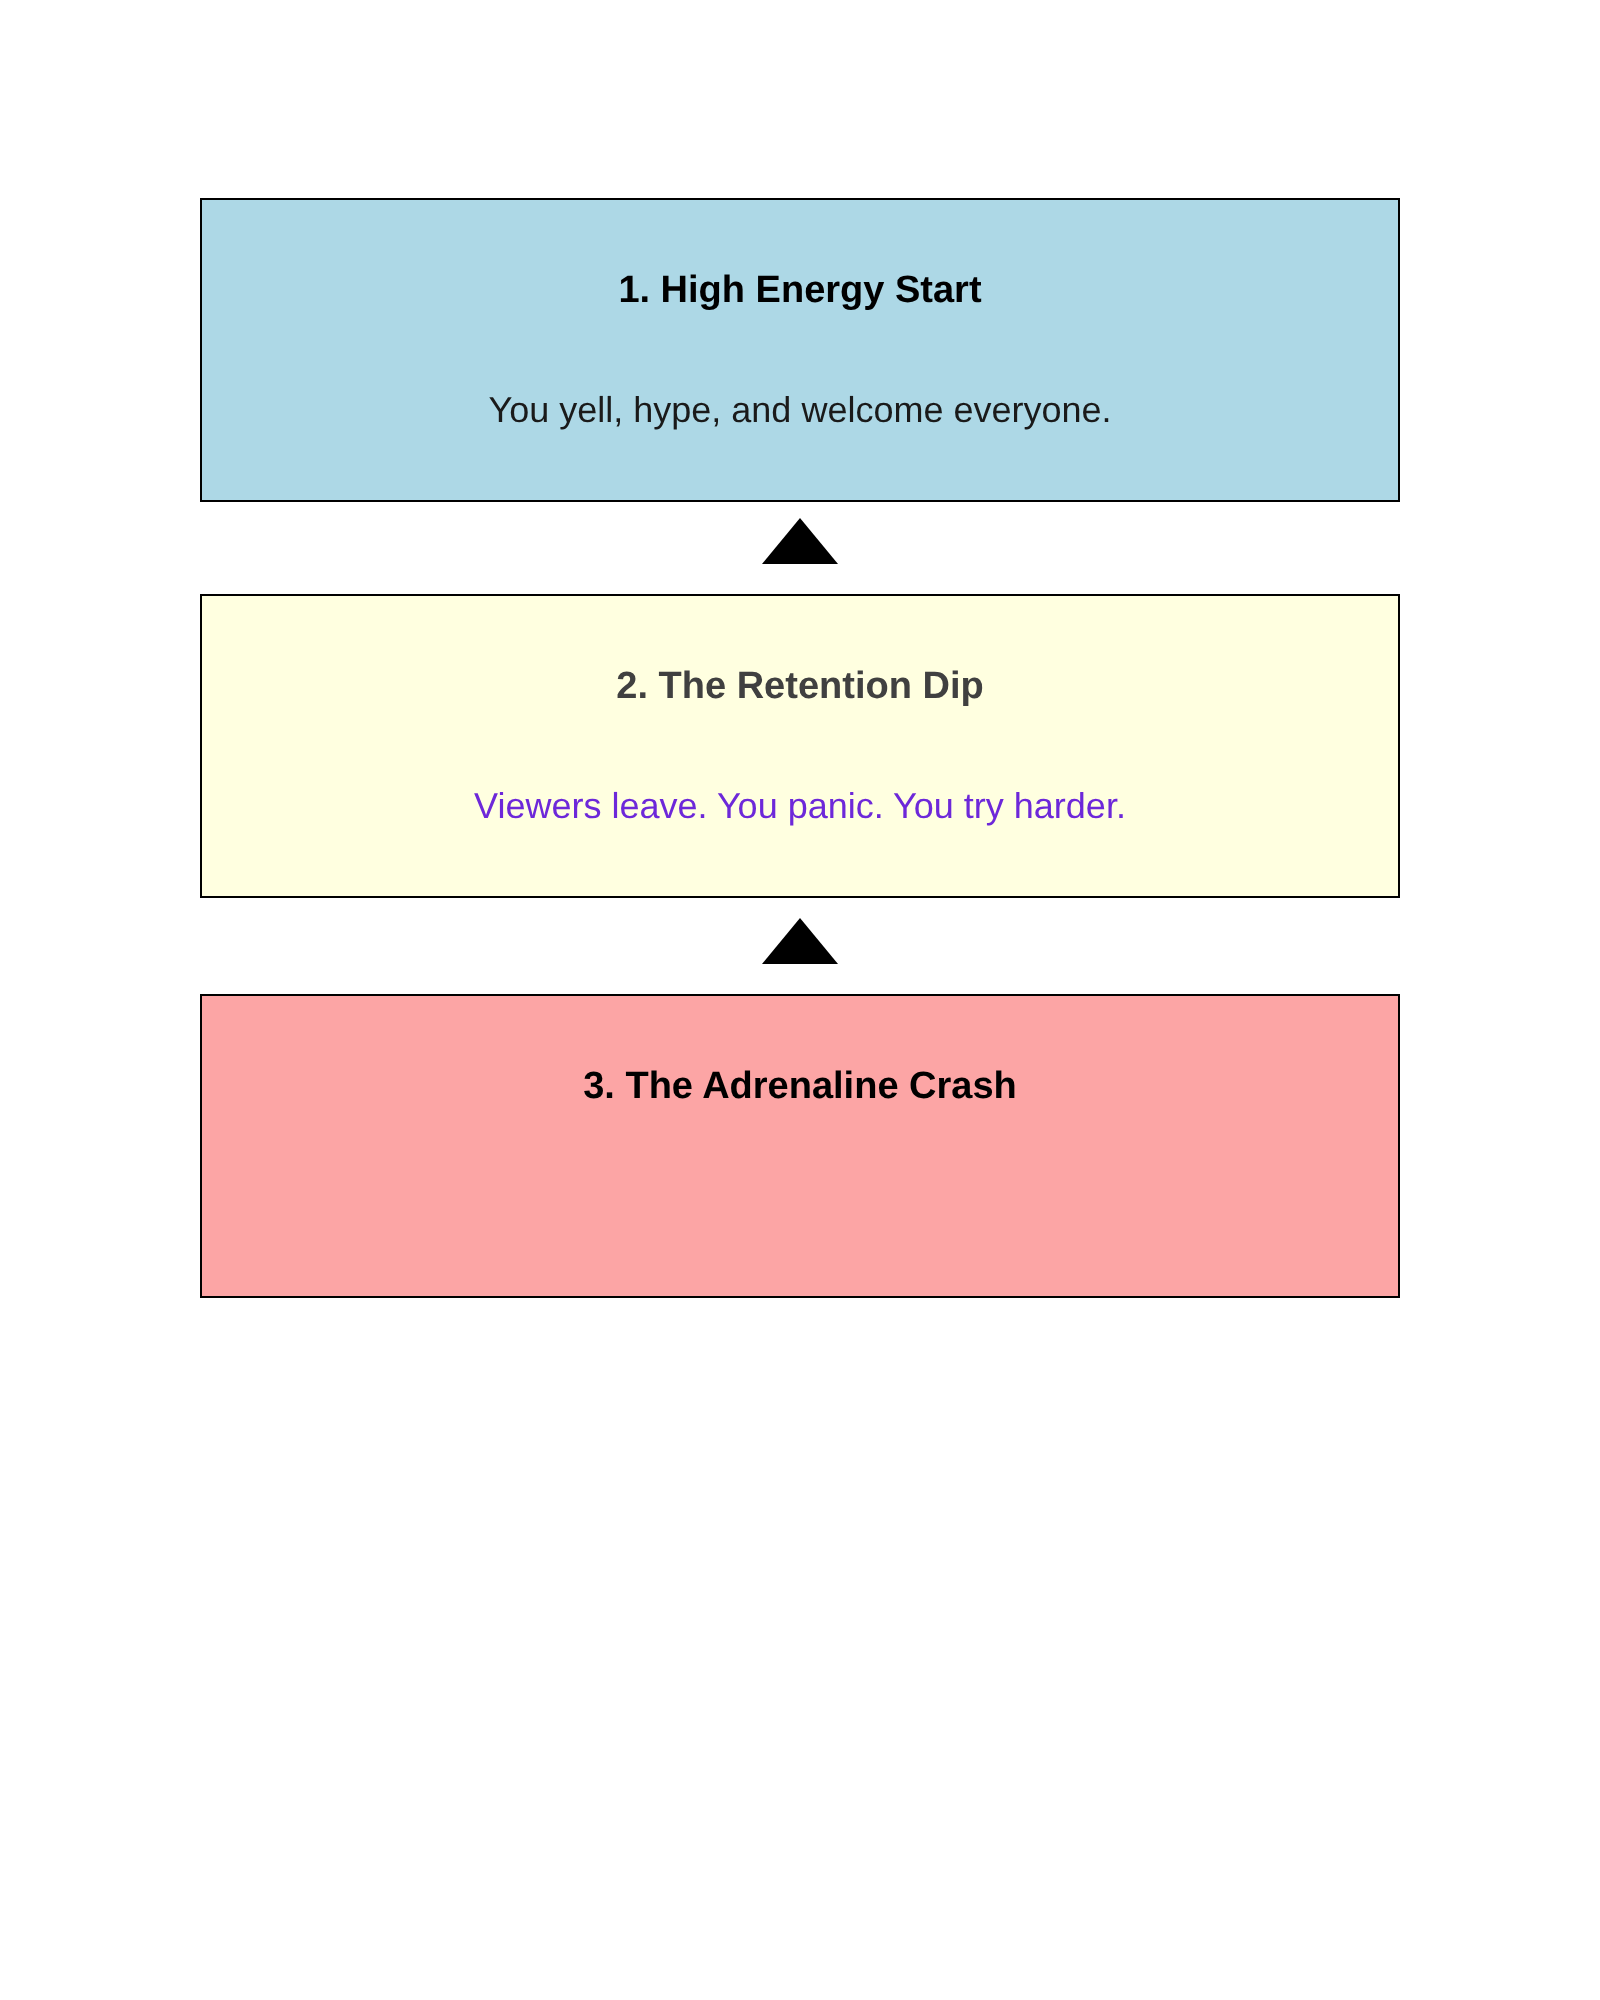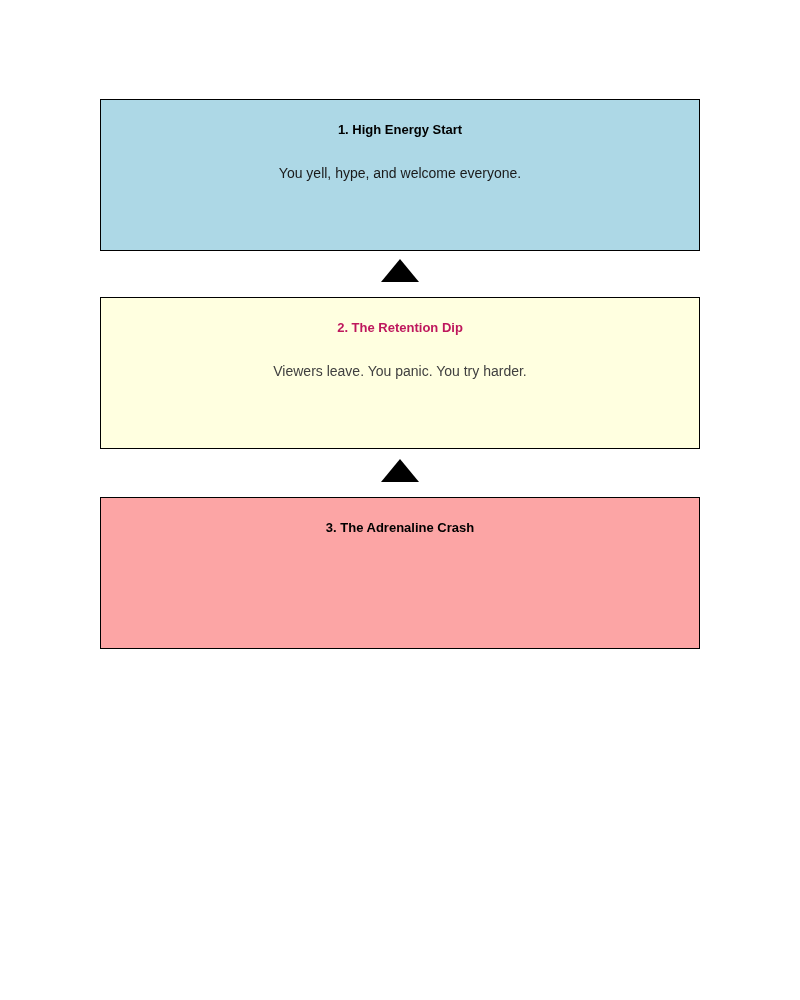--- a/index.html
+++ b/index.html
@@ -21,30 +21,30 @@
     width: 600px;
     height: 152px;
     border: 1px solid #000000;
     box-sizing: border-box;
     text-align: center;
   }
   .step-box.pos-1 { top: 99px; }
   .step-box.pos-2 { top: 297px; }
   .step-box.pos-3 { top: 497px; }
   .step-title {
-    margin: 0;
+    margin: 16px;
     padding-top: 20px;
-    font-size: 13px;
+    font-size: 19px;
     line-height: 20px;
     font-weight: bold;
   }
   .step-desc {
     margin: 0;
     padding-top: 25px;
-    font-size: 14px;
+    font-size: 18px;
     line-height: 17px;
   }
   .up-arrow {
     position: absolute;
     left: 381px;
     width: 0;
     height: 0;
     border-left: 19px solid transparent;
     border-right: 19px solid transparent;
     border-bottom: 23px solid #000000;
@@ -58,22 +58,22 @@
 <div class="canvas">
 
   <div class="step-box pos-1" style="background-color: rgb(173, 216, 230);">
     <div class="step-title" style="color: rgb(0, 0, 0);">1. High Energy Start</div>
     <div class="step-desc" style="color: rgb(26, 26, 26);">You yell, hype, and welcome everyone.</div>
   </div>
 
   <div class="up-arrow gap-1" style="border-bottom-color: rgb(0, 0, 0);"></div>
 
   <div class="step-box pos-2" style="background-color: rgb(255, 255, 224);">
-    <div class="step-title" style="color: #be185d;">2. The Retention Dip</div>
-    <div class="step-desc" style="color: #404040;">Viewers leave. You panic. You try harder.</div>
+    <div class="step-title" style="color: #404040;">2. The Retention Dip</div>
+    <div class="step-desc" style="color: #6d28d9;">Viewers leave. You panic. You try harder.</div>
   </div>
 
   <div class="up-arrow gap-2" style="border-bottom-color: rgb(0, 0, 0);"></div>
 
   <div class="step-box pos-3" style="background-color: #fca5a5;">
     <div class="step-title" style="color: rgb(0, 0, 0);">3. The Adrenaline Crash</div>
   </div>
 
 </div>
 

